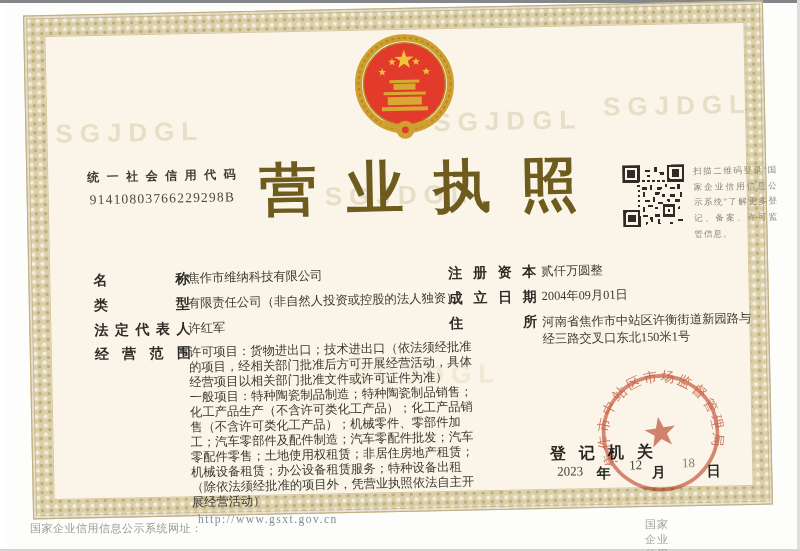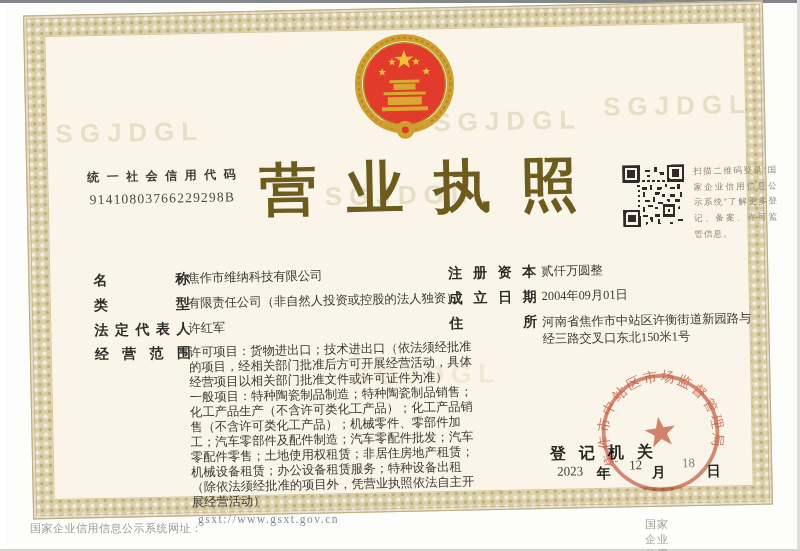--- a/index.html
+++ b/index.html
@@ -261,15 +261,15 @@
           <path d="M65,49 L68.8,60.1 L80.2,60.1 L71.1,67 L74.4,78.1 L65,71.3 L55.6,78.1 L58.9,67 L49.8,60.1 L61.2,60.1 Z" fill="rgba(198,82,56,.82)"></path>
         </g>
       </svg>
     </div>
 
   </div>
 </div>
 
 <div class="footer">
   <span class="site-label">国家企业信用信息公示系统网址：</span>
-  <span class="site-url">gsxt://www.gsxt.gov.cn</span>
+  <span class="site-url">http://www.gsxt.gov.cn</span>
   <span class="producer">国家企业信用信息公示系统</span>
 </div>
 
 </body></html>

